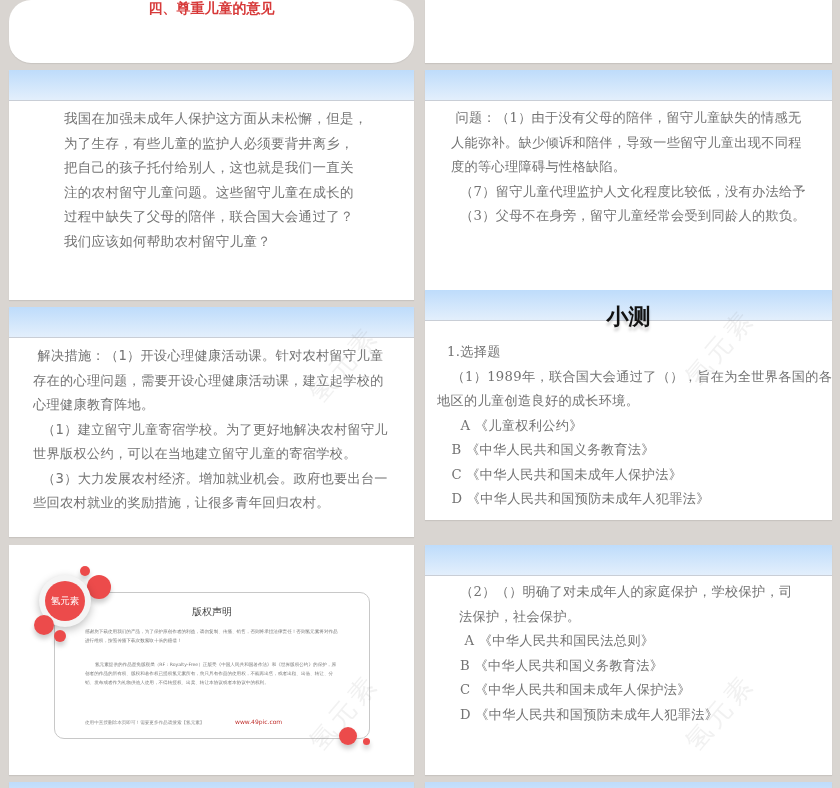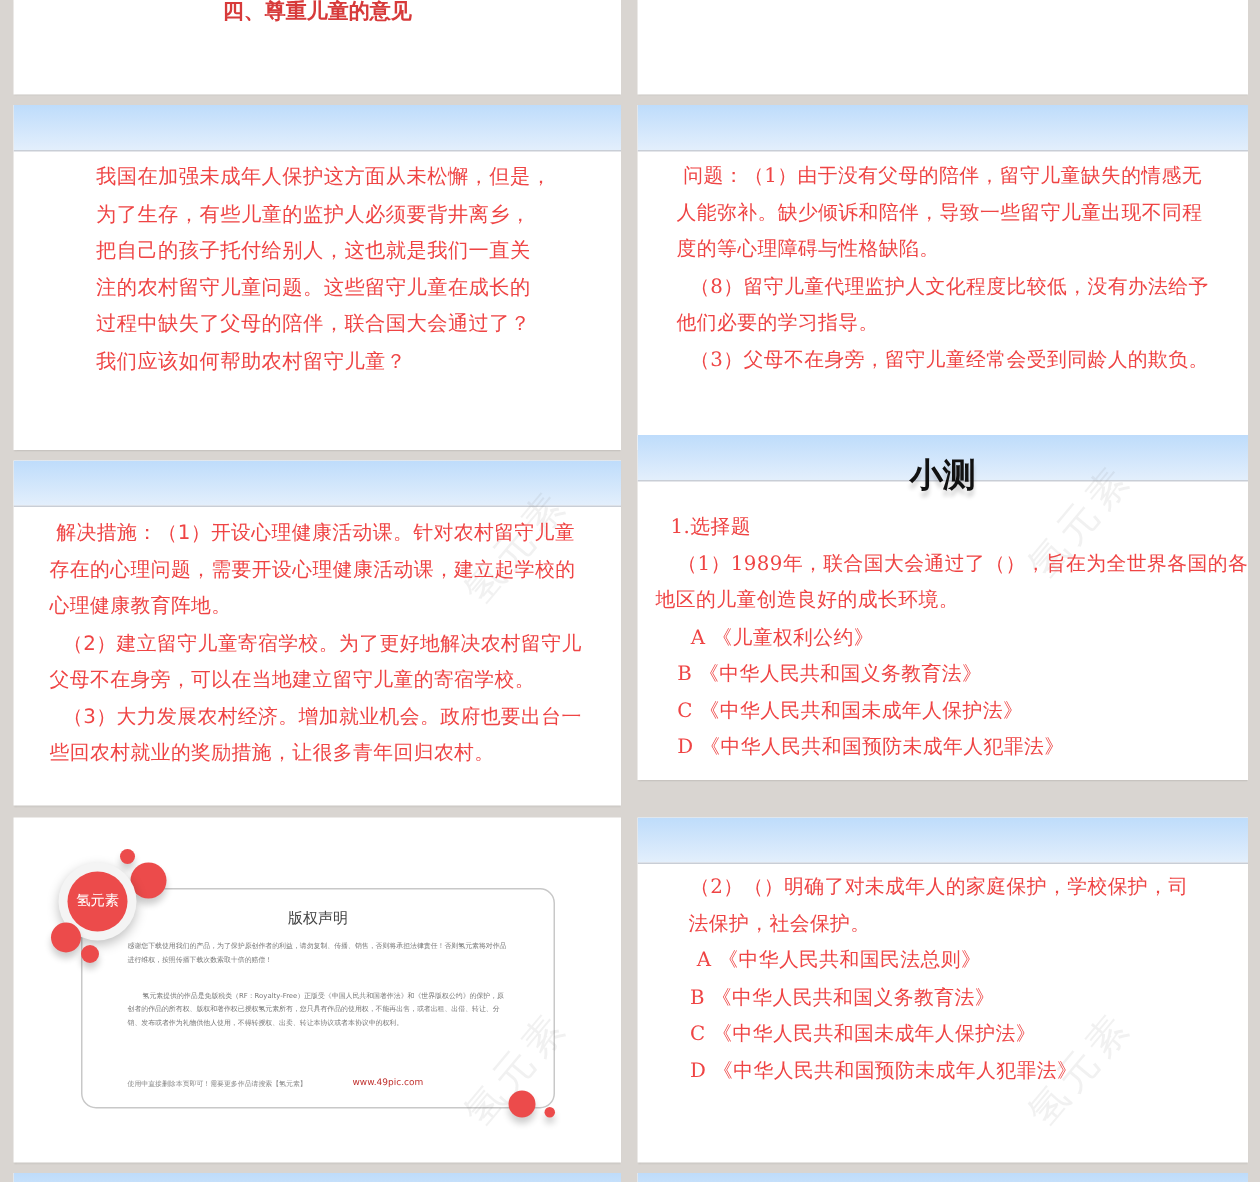--- a/index.html
+++ b/index.html
@@ -20,21 +20,21 @@
   .col-r { left: 425px; width: 407px; }
   .band {
     position: absolute; left: 0; right: 0; top: 0; height: 30px;
     background: linear-gradient(#bedcfb, #e3effc);
     border-bottom: 1px solid #c9ced6;
   }
   .txt {
     position: absolute;
     font-size: 13.5px;
     line-height: 24.5px;
-    color: #ef4444;
+    color: #737373;
     letter-spacing: 0.3px;
   }
   .sans { font-family: "DejaVu Sans", "Liberation Sans", sans-serif; }
   .para { display: block; white-space: nowrap; }
   .title-red {
     position: absolute; left: 0; right: 0; top: 0;
     text-align: center; color: #d73a3a;
     font-family: "DejaVu Sans", "Liberation Sans", sans-serif;
     font-size: 14px; line-height: 16px; font-weight: bold;
   }
@@ -79,21 +79,21 @@
   }
   .logo-core {
     position: absolute; left: 6px; top: 6px; width: 40px; height: 40px; border-radius: 50%;
     background: #ec4b4b; color: #fff; text-align: center; line-height: 40px;
     font-family: "DejaVu Sans", "Liberation Sans", sans-serif; font-size: 9.5px;
   }
 </style>
 </head>
 <body>
 
-<div class="slide col-l" style="top:0; height:63px;">
+<div class="slide col-l" style="top:0; height:63px;border-radius:22px;">
   <div class="title-red">四、尊重儿童的意见</div>
 </div>
 <div class="slide col-r" style="top:0; height:63px;"></div>
 
 <div class="slide col-l" style="top:70px; height:230px;">
   <div class="band"></div>
   <div class="txt" style="left:55px; top:36px;">
     <span class="para">我国在加强未成年人保护这方面从未松懈，但是，</span>
     <span class="para">为了生存，有些儿童的监护人必须要背井离乡，</span>
     <span class="para">把自己的孩子托付给别人，这也就是我们一直关</span>
@@ -101,35 +101,34 @@
     <span class="para">过程中缺失了父母的陪伴，联合国大会通过了？</span>
     <span class="para">我们应该如何帮助农村留守儿童？</span>
   </div>
 </div>
 <div class="slide col-r" style="top:70px; height:230px;">
   <div class="band"></div>
   <div class="txt" style="left:26px; top:36px; font-size:13.2px;">
     <span class="para" style="white-space:pre;"> 问题：（1）由于没有父母的陪伴，留守儿童缺失的情感无</span>
     <span class="para">人能弥补。缺少倾诉和陪伴，导致一些留守儿童出现不同程</span>
     <span class="para">度的等心理障碍与性格缺陷。</span>
-    <span class="para" style="white-space:pre;">  （8）留守儿童代理监护人文化程度比较低，没有办法给予</span>
-    <span class="para">他们必要的学习指导。</span>
+    <span class="para" style="white-space:pre;">  （7）留守儿童代理监护人文化程度比较低，没有办法给予</span>
     <span class="para" style="white-space:pre;">  （3）父母不在身旁，留守儿童经常会受到同龄人的欺负。</span>
   </div>
 </div>
 
 <div class="slide col-l" style="top:307px; height:230px;">
   <div class="band"></div>
   <div class="watermark" style="left:290px; top:40px;">氢元素</div>
   <div class="txt sans" style="left:24px; top:37px; font-size:13.2px;">
     <span class="para" style="white-space:pre;"> 解决措施：（1）开设心理健康活动课。针对农村留守儿童</span>
     <span class="para">存在的心理问题，需要开设心理健康活动课，建立起学校的</span>
     <span class="para">心理健康教育阵地。</span>
-    <span class="para" style="white-space:pre;">  （2）建立留守儿童寄宿学校。为了更好地解决农村留守儿</span>
-    <span class="para">父母不在身旁，可以在当地建立留守儿童的寄宿学校。</span>
+    <span class="para" style="white-space:pre;">  （1）建立留守儿童寄宿学校。为了更好地解决农村留守儿</span>
+    <span class="para">世界版权公约，可以在当地建立留守儿童的寄宿学校。</span>
     <span class="para" style="white-space:pre;">  （3）大力发展农村经济。增加就业机会。政府也要出台一</span>
     <span class="para">些回农村就业的奖励措施，让很多青年回归农村。</span>
   </div>
 </div>
 <div class="slide col-r" style="top:290px; height:230px;">
   <div class="band"></div>
   <div class="quiz-title">小测</div>
   <div class="watermark" style="left:250px; top:40px;">氢元素</div>
   <div class="txt" style="left:22px; top:50px; font-size:13.2px;">
     <span class="para">1.选择题</span>

